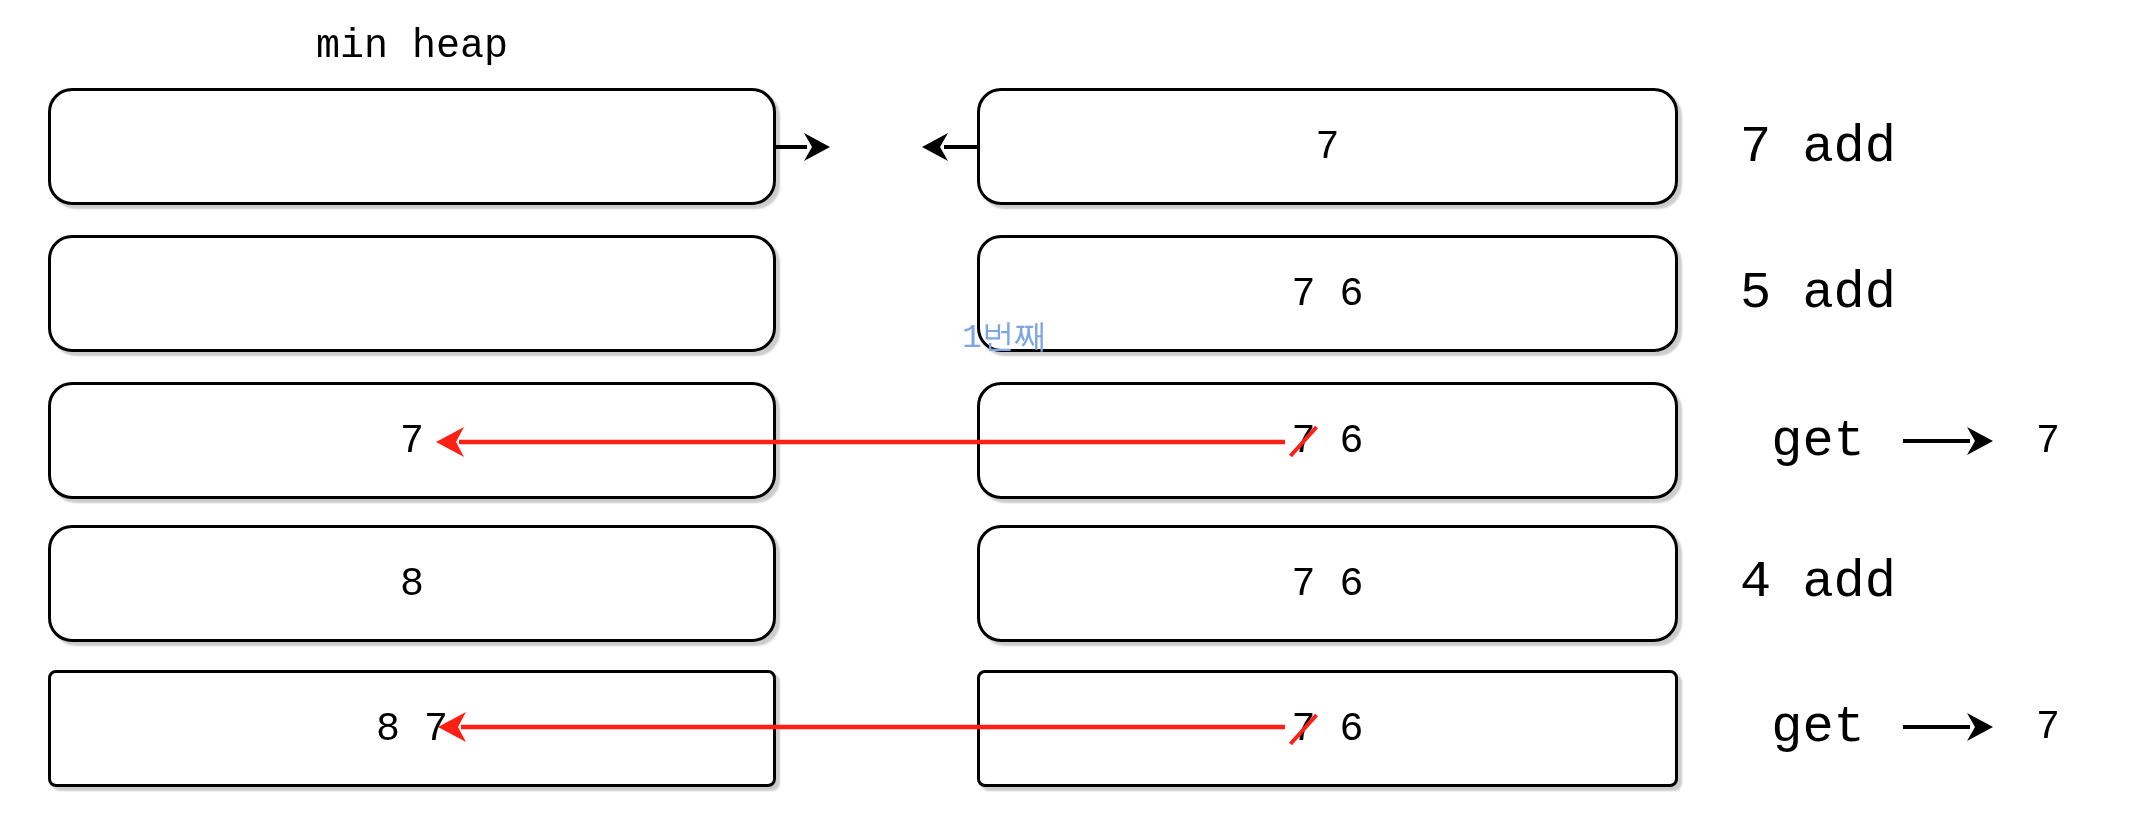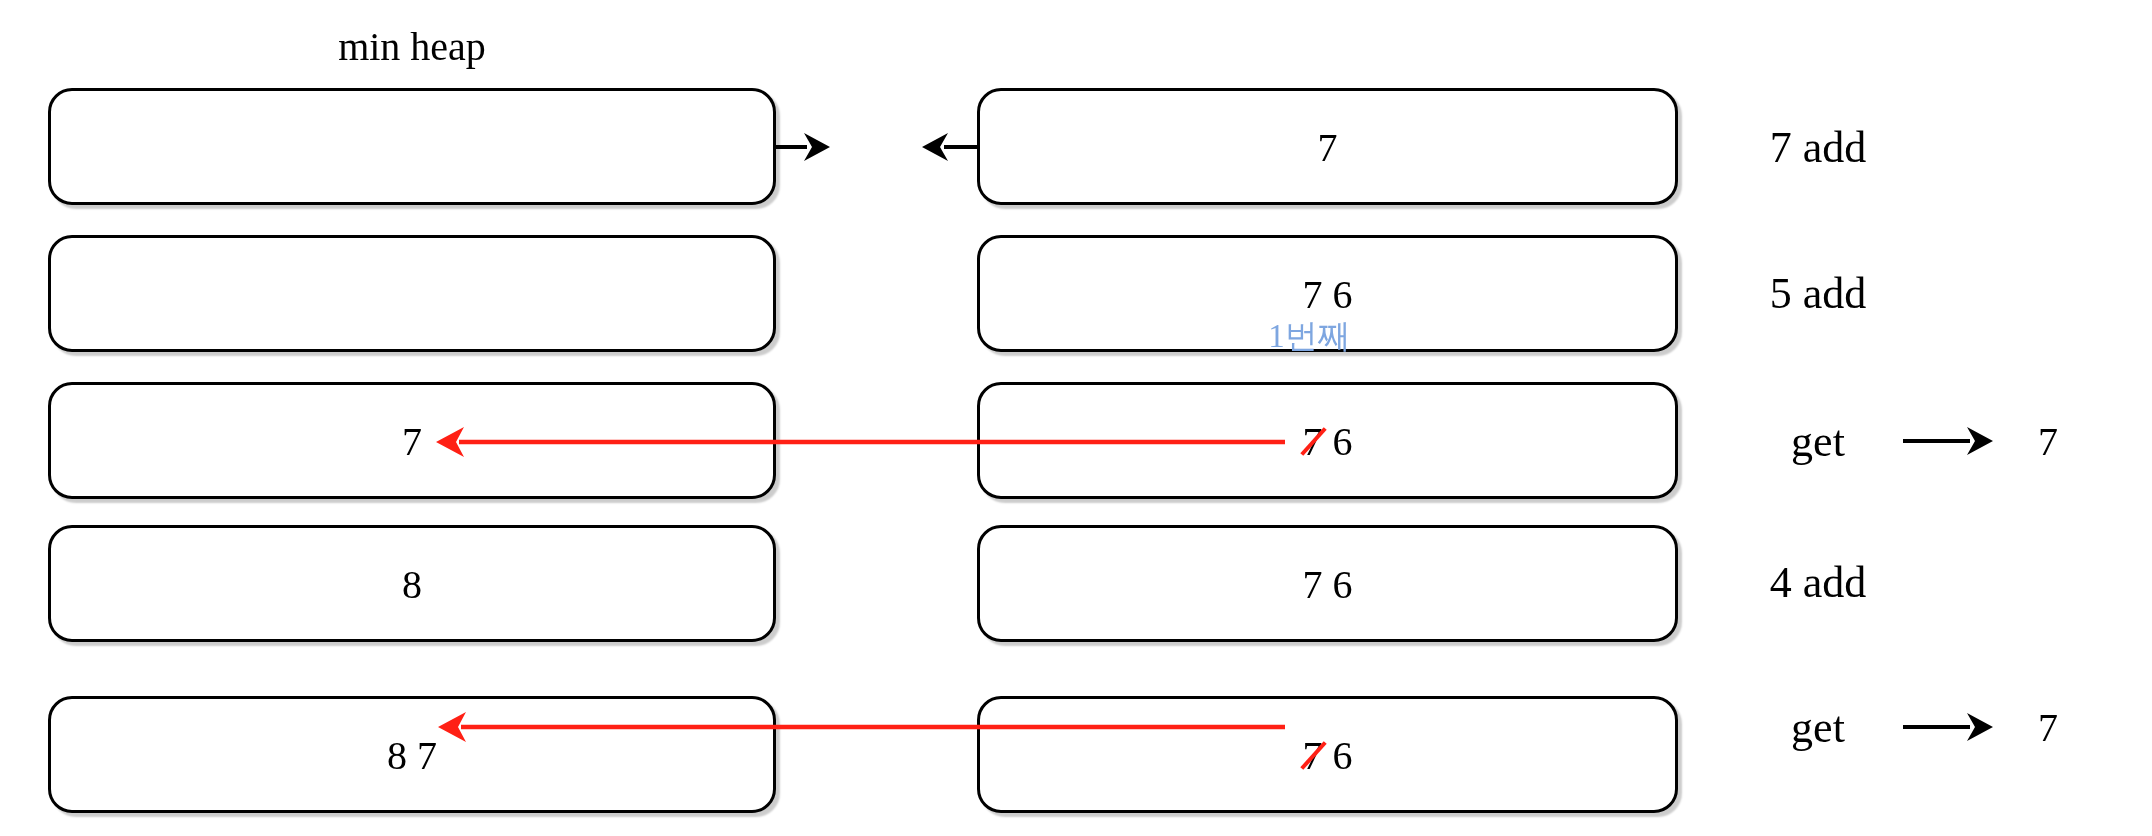--- a/index.html
+++ b/index.html
@@ -7,58 +7,58 @@
     --red:#ff2015;
     --blue:#7ea6e0;
     --canvas:#ffffff;
   }
   html,body{margin:0;padding:0;background:var(--canvas);}
   .stage{
     position:relative;
     width:2152px;height:836px;
     background:var(--canvas);
     overflow:hidden;
-    font-family:Liberation Serif, serif;
+    font-family:Liberation Mono, monospace;
     color:var(--ink);
   }
   .title{
     position:absolute;top:46px;transform:translate(-50%,-50%);
     font-size:40px;white-space:nowrap;
   }
   .box{
     position:absolute;box-sizing:border-box;
     width:728px;height:117px;
     border:3.5px solid var(--ink);
     border-radius:24px;
     background:var(--canvas);
     box-shadow:4px 4px 2px rgba(0,0,0,0.2);
   }
   .box.right{left:977px;width:701px;}
   .box.left{left:48px;}
-  .r1{top:88px;} .r2{top:235px;} .r3{top:382px;} .r4{top:525px;} .r5{top:696px;}
+  .r1{top:88px;} .r2{top:235px;} .r3{top:382px;} .r4{top:525px;} .r5{top:670px;border-radius:8px;}
   .value{
     position:absolute;left:0;width:100%;top:50%;
     transform:translateY(-50%);
     text-align:center;font-size:40px;white-space:pre;
   }
   .note{
     position:absolute;left:0;width:100%;top:calc(50% + 20px);
     transform:translateX(-18px);
-    text-align:center;font-size:33px;color:var(--blue);
+    font-size:33px;color:var(--blue);
   }
   .struck{position:relative;display:inline-block;}
   .struck::after{
     content:"";position:absolute;left:-7px;top:48%;
     width:calc(100% + 15px);height:0;
     border-top:4px solid var(--red);
     transform:rotate(-48deg);
   }
   .op{
     position:absolute;transform:translate(-50%,-50%);
-    font-size:44px;white-space:nowrap;
+    font-size:52px;white-space:nowrap;
   }
   .result{
     position:absolute;transform:translate(-50%,-50%);
     font-size:40px;
   }
   svg.overlay{position:absolute;left:0;top:0;pointer-events:none;}
   .blackstroke line{stroke:var(--ink);stroke-width:4;}
   .blackstroke polygon{fill:var(--ink);stroke:none;}
   .redstroke line{stroke:var(--red);stroke-width:4.5;}
   .redstroke polygon{fill:var(--red);stroke:none;}

